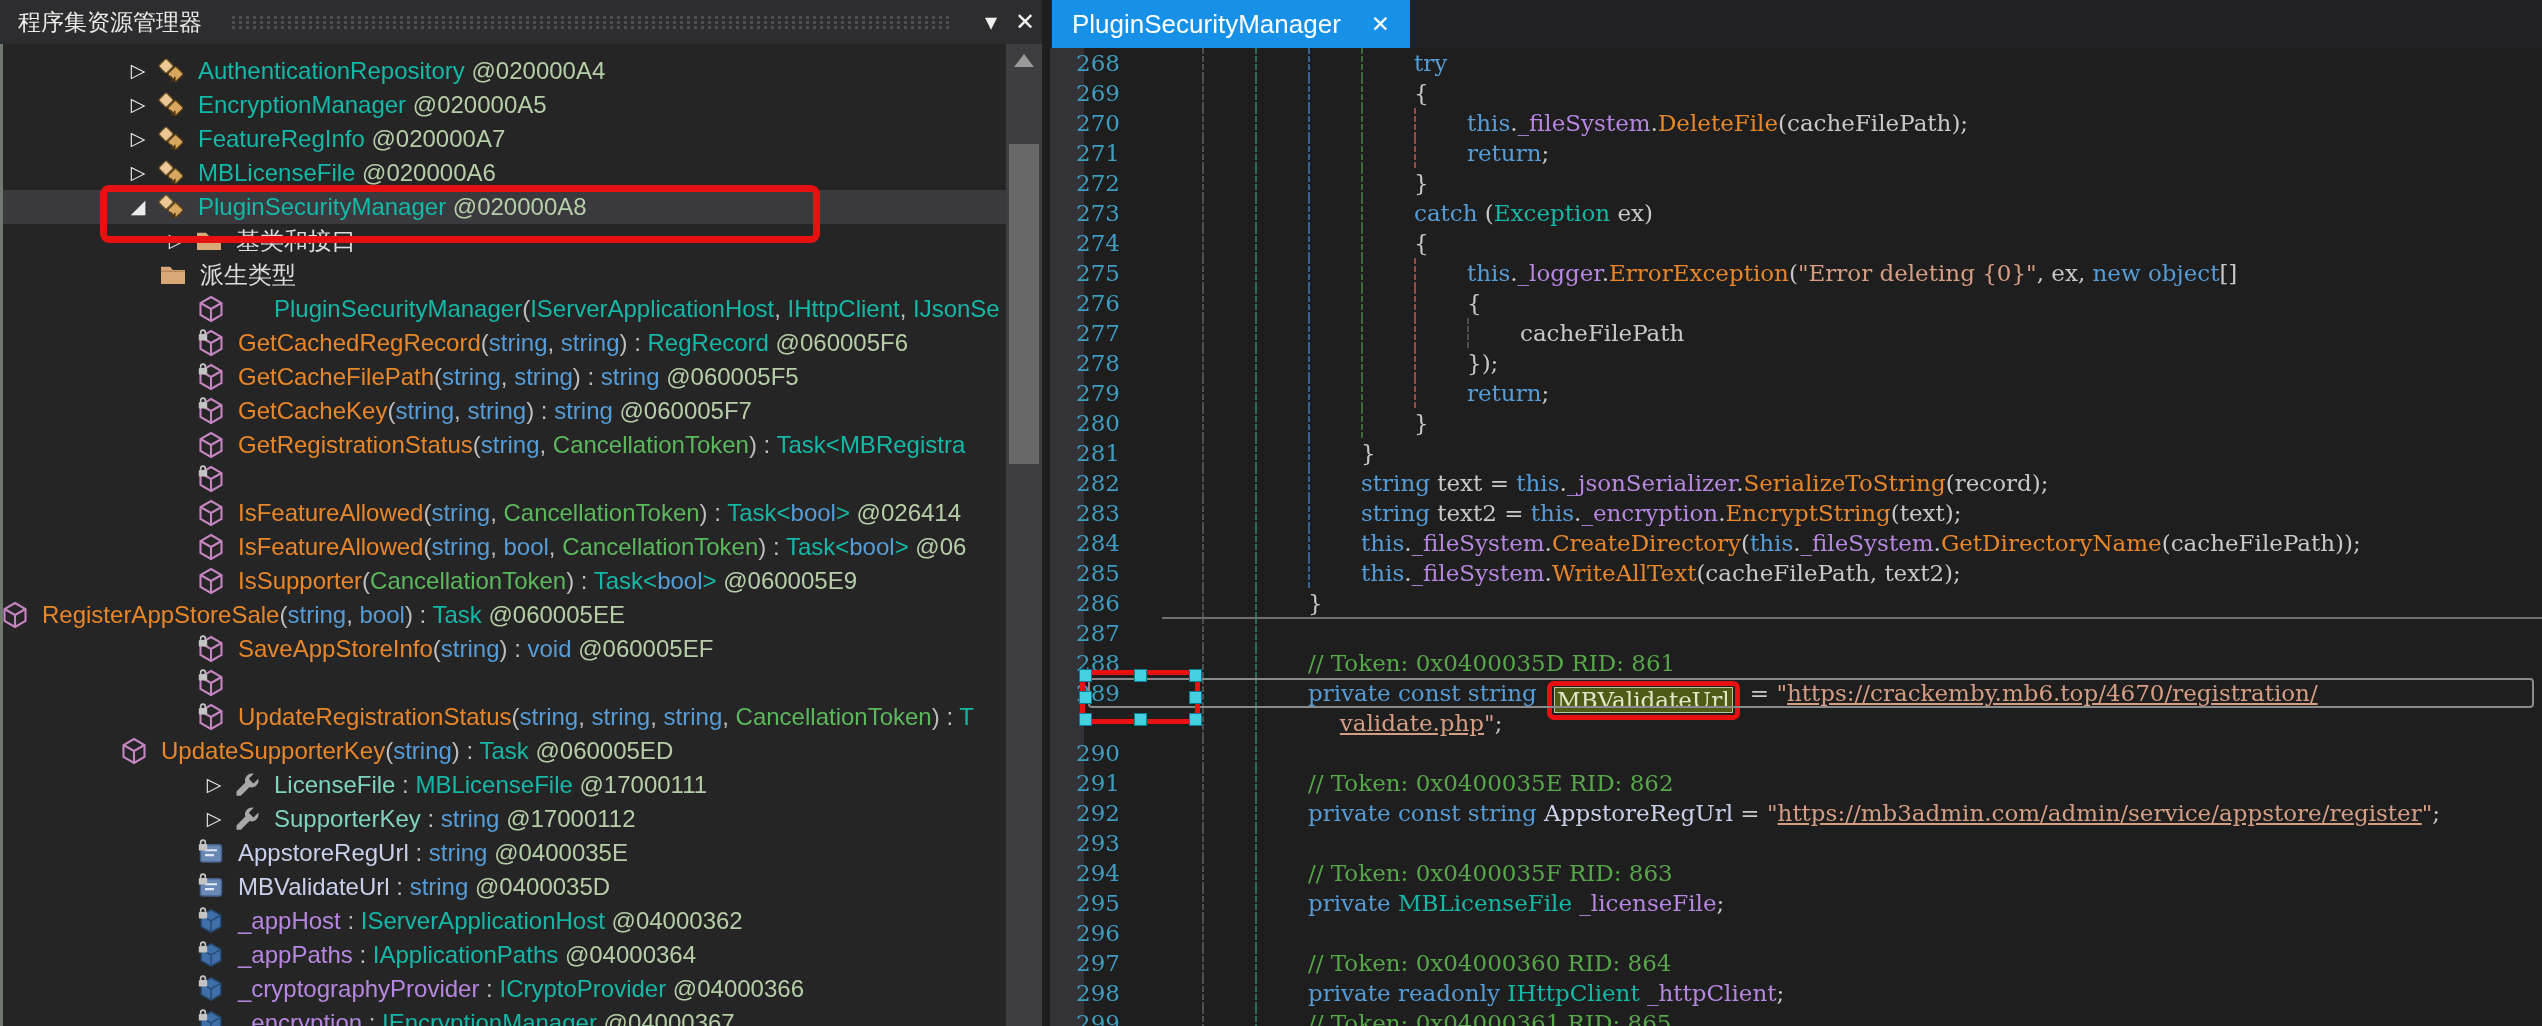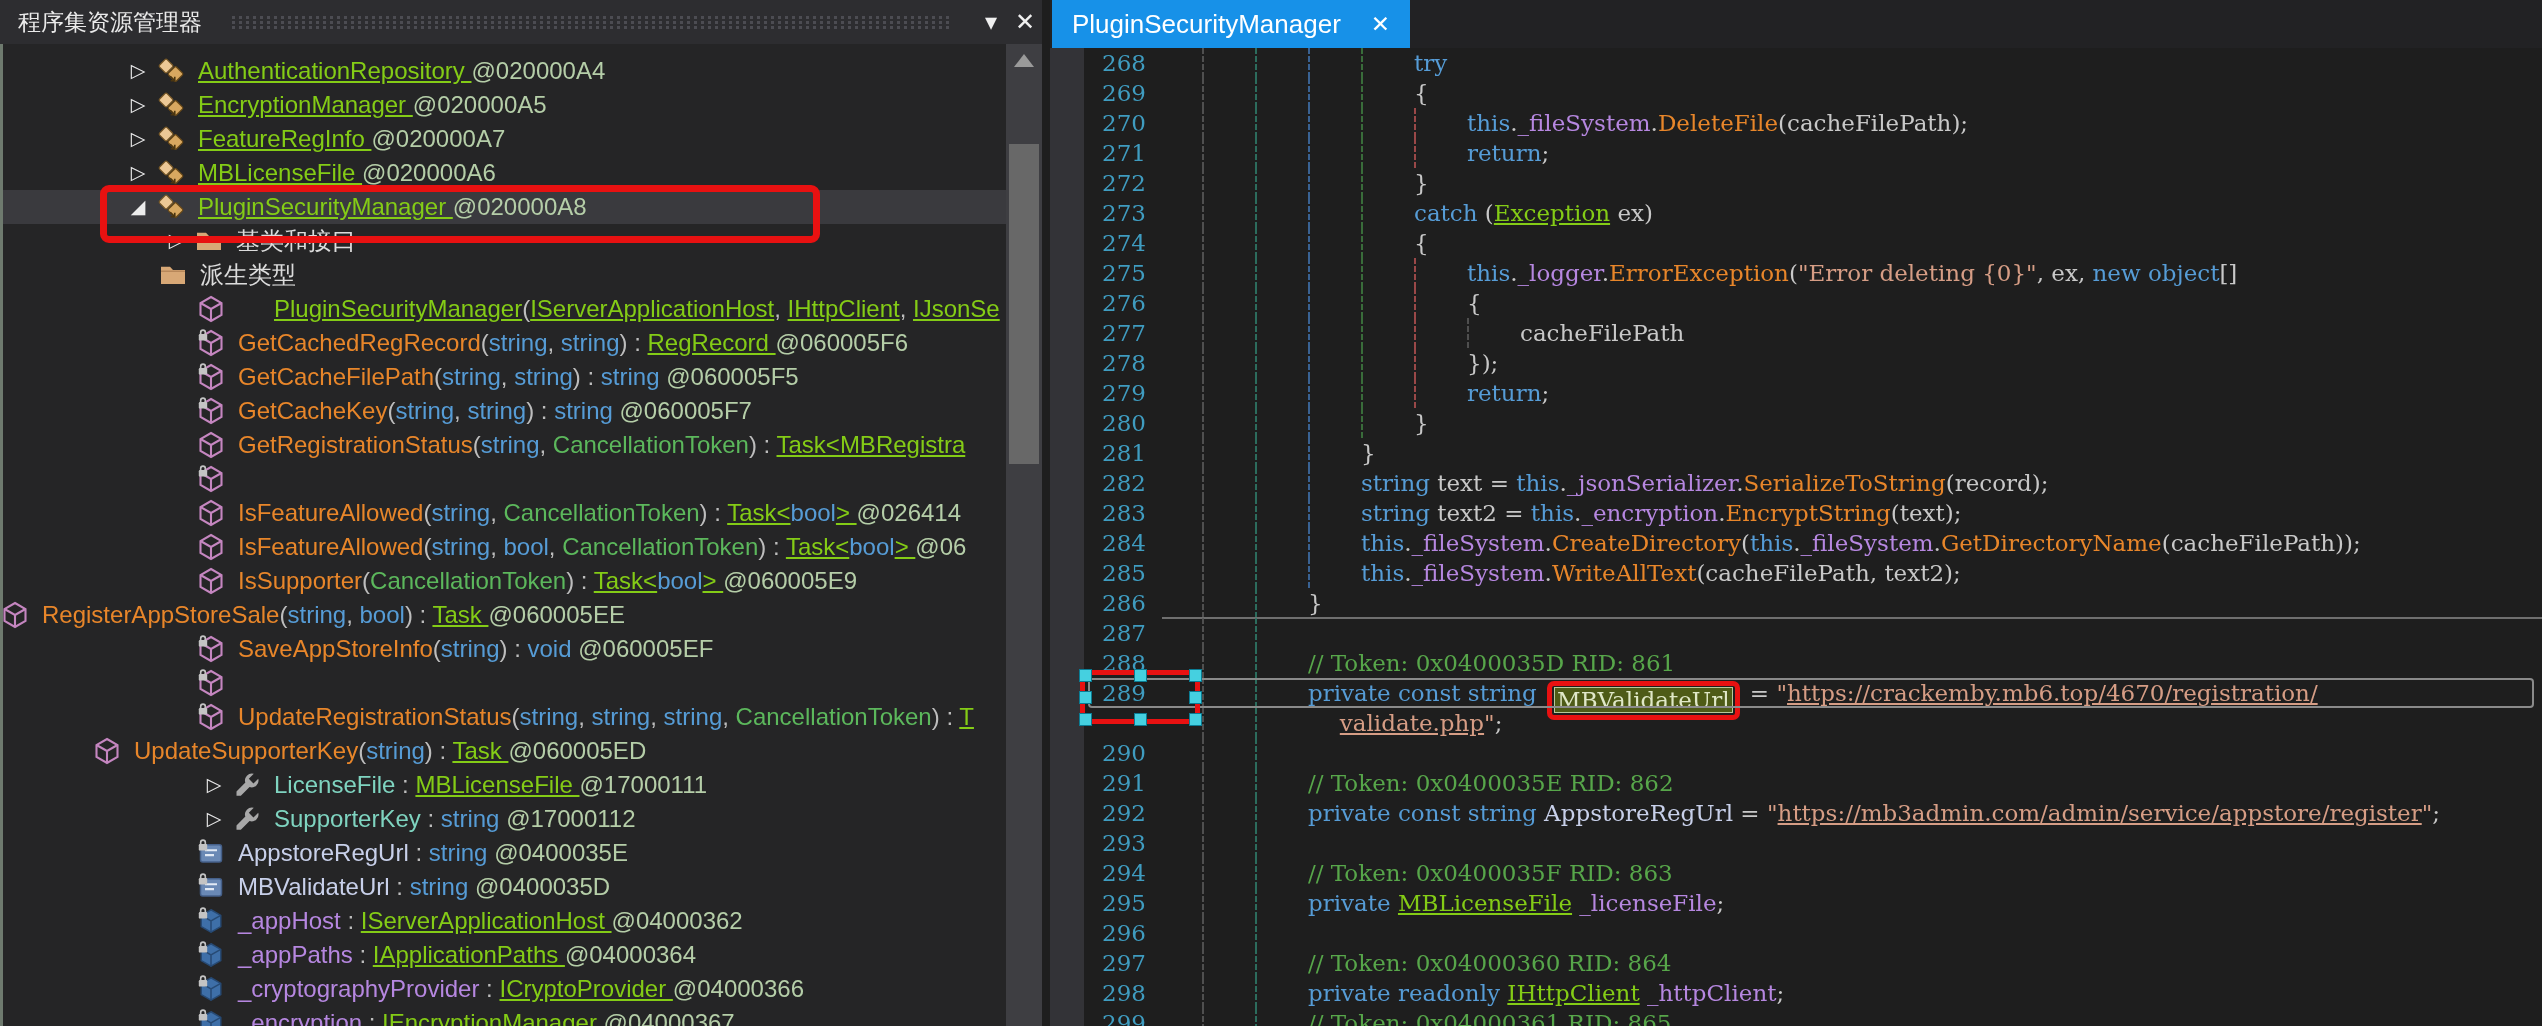--- a/index.html
+++ b/index.html
@@ -28,29 +28,29 @@
   
   #right-panel{position:absolute;left:1050px;top:0;right:0;bottom:0;}
   #tabstrip{position:absolute;left:0;top:0;right:0;height:48px;background:#222224;}
   #tab{position:absolute;left:2px;top:0;height:48px;background:var(--tabblue,#1791e8);display:flex;align-items:center;padding:0 20px;}
   #tab-label{color:#ffffff;font-size:26px;}
   #tab-close{color:#ffffff;font-size:23px;margin-left:30px;}
   #codewrap{position:absolute;left:0;top:48px;right:0;bottom:0;background:#1e1e1e;overflow:hidden;}
   #gutter{position:absolute;left:0;top:0;bottom:0;width:34px;background:#333337;}
   #code-rows{position:absolute;left:0;top:0;right:0;font-family:"DejaVu Serif",serif;font-size:23px;}
   .crow{position:relative;height:30px;line-height:30px;white-space:pre;}
-  .cnum{position:absolute;left:0;width:96px;text-align:right;color:var(--lnum,#3f9cc0);}
+  .cnum{position:absolute;left:0;width:96px;text-align:center;color:var(--lnum,#3f9cc0);}
   .ctext{position:absolute;left:112px;right:0;top:0;bottom:0;}
   .gd{position:absolute;top:0;bottom:0;width:0;border-left:2px dashed #585858;opacity:.85;}
   .gd.g{border-color:#585858;}.gd.t{border-color:#2f7a68;}.gd.b{border-color:#3e6fa8;}.gd.n{border-color:#3e7a40;}.gd.r{border-color:#b05050;}
   .ctok{position:absolute;top:0;}
   .crow.sel .ctext::after{content:"";position:absolute;left:-74px;right:8px;top:0;bottom:0;border:2px solid #8a8a8a;border-radius:4px;pointer-events:none;}
   .crow.sep::before{content:"";position:absolute;left:112px;right:0;top:-1px;border-top:2px solid #6f6f6f;}
   
-  .c-k{color:#569cd6;}.c-ty{color:#84cc16;text-decoration:underline;}.c-m{color:#e8862a;}.c-f{color:#b687e0;}
+  .c-k{color:#569cd6;}.c-ty{color:#14b8a6;}.c-m{color:#e8862a;}.c-f{color:#b687e0;}
   .c-p{color:#c8c8c8;}.c-pn{color:#bdbdbd;}.c-s{color:#d69d85;}.c-su{color:#d69d85;text-decoration:underline;}
   .c-c{color:#57a64a;}.c-grn{color:#5cb85c;}.c-lit{color:#c8d0ea;}.c-prop{color:#7fd4c0;}
   .c-addr{color:#b5cea8;}.c-w{color:#dcdcdc;}
   .c-hl{background:var(--hlbg,#4e5b17);color:#e0e8c8;box-shadow:inset 0 0 0 1px #b8c89a;padding:0 3px;}
   .red-box{display:inline-block;border:5px solid var(--red,#e81111);border-radius:7px;padding:0 2px;margin:0 3px;line-height:1.25;vertical-align:-7px;}
   
   .numbox{position:absolute;left:30px;top:-8px;width:110px;height:44px;border:5px solid var(--red,#e81111);z-index:35;pointer-events:none;}
   .hdl{position:absolute;width:11px;height:11px;background:#45d0e0;border:1px solid #0a7c94;}
 </style>
 </head>
@@ -275,21 +275,21 @@
             <path d="M10 2 L17 6 V14 L10 18 L3 14 V6 Z"></path>
             <path d="M3 6 L10 10 L17 6 M10 10 V18"></path>
           </svg>
           <svg viewBox="0 0 12 12" class="lock">
             <path d="M4 5.5 V3.8 a2 2 0 0 1 4 0 V5.5" stroke="#c4c4c4" fill="none" stroke-width="1.4"></path>
             <rect x="2.4" y="5.2" width="7.2" height="5.6" rx="1" fill="#c4c4c4"></rect>
           </svg>
         </span>
         <span class="tlabel"><span class="c-m">UpdateRegistrationStatus</span><span class="c-pn">(</span><span class="c-k">string</span><span class="c-pn">, </span><span class="c-k">string</span><span class="c-pn">, </span><span class="c-k">string</span><span class="c-pn">, </span><span class="c-grn">CancellationToken</span><span class="c-pn">) : </span><span class="c-ty">T</span></span>
       </div>
-      <div class="trow" style="padding-left: 92px;">
+      <div class="trow" style="padding-left: 119px;">
         <span class="ticon">
           <svg viewBox="0 0 20 20" fill="none" stroke="#c586c0" stroke-width="1.4">
             <path d="M10 2 L17 6 V14 L10 18 L3 14 V6 Z"></path>
             <path d="M3 6 L10 10 L17 6 M10 10 V18"></path>
           </svg>
         </span>
         <span class="tlabel"><span class="c-m">UpdateSupporterKey</span><span class="c-pn">(</span><span class="c-k">string</span><span class="c-pn">) : </span><span class="c-ty">Task </span><span class="c-addr">@060005ED</span></span>
       </div>
       <div class="trow" style="padding-left: 196px;">
         <span class="arrow">▷</span>

